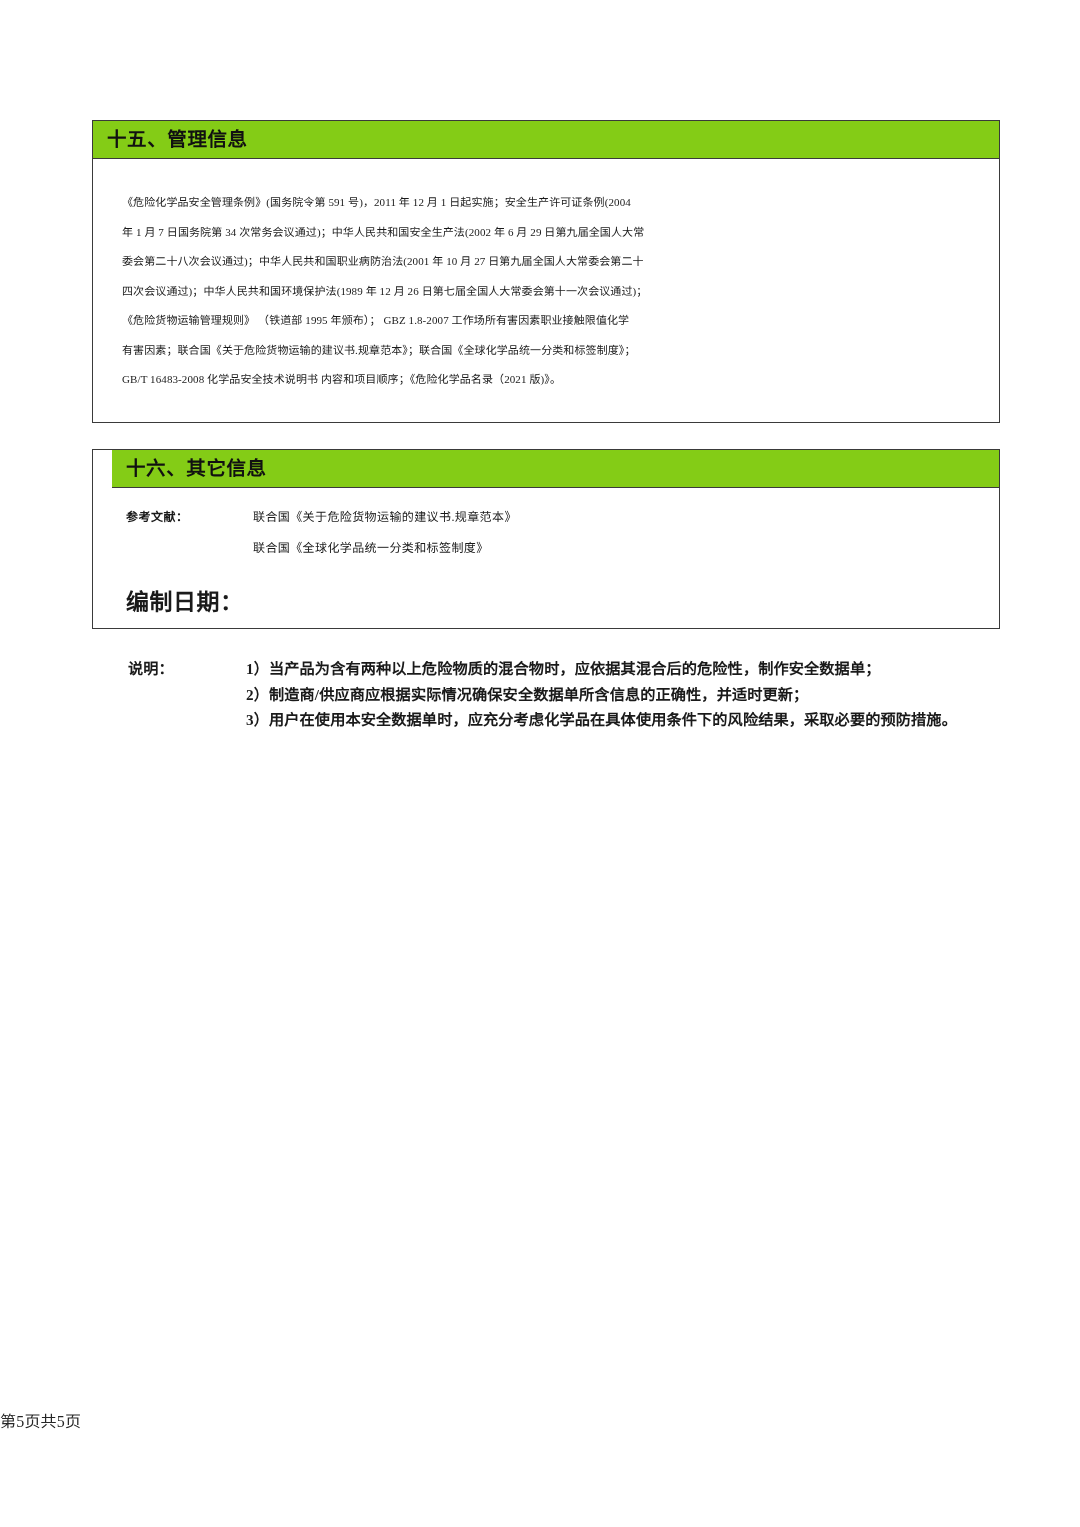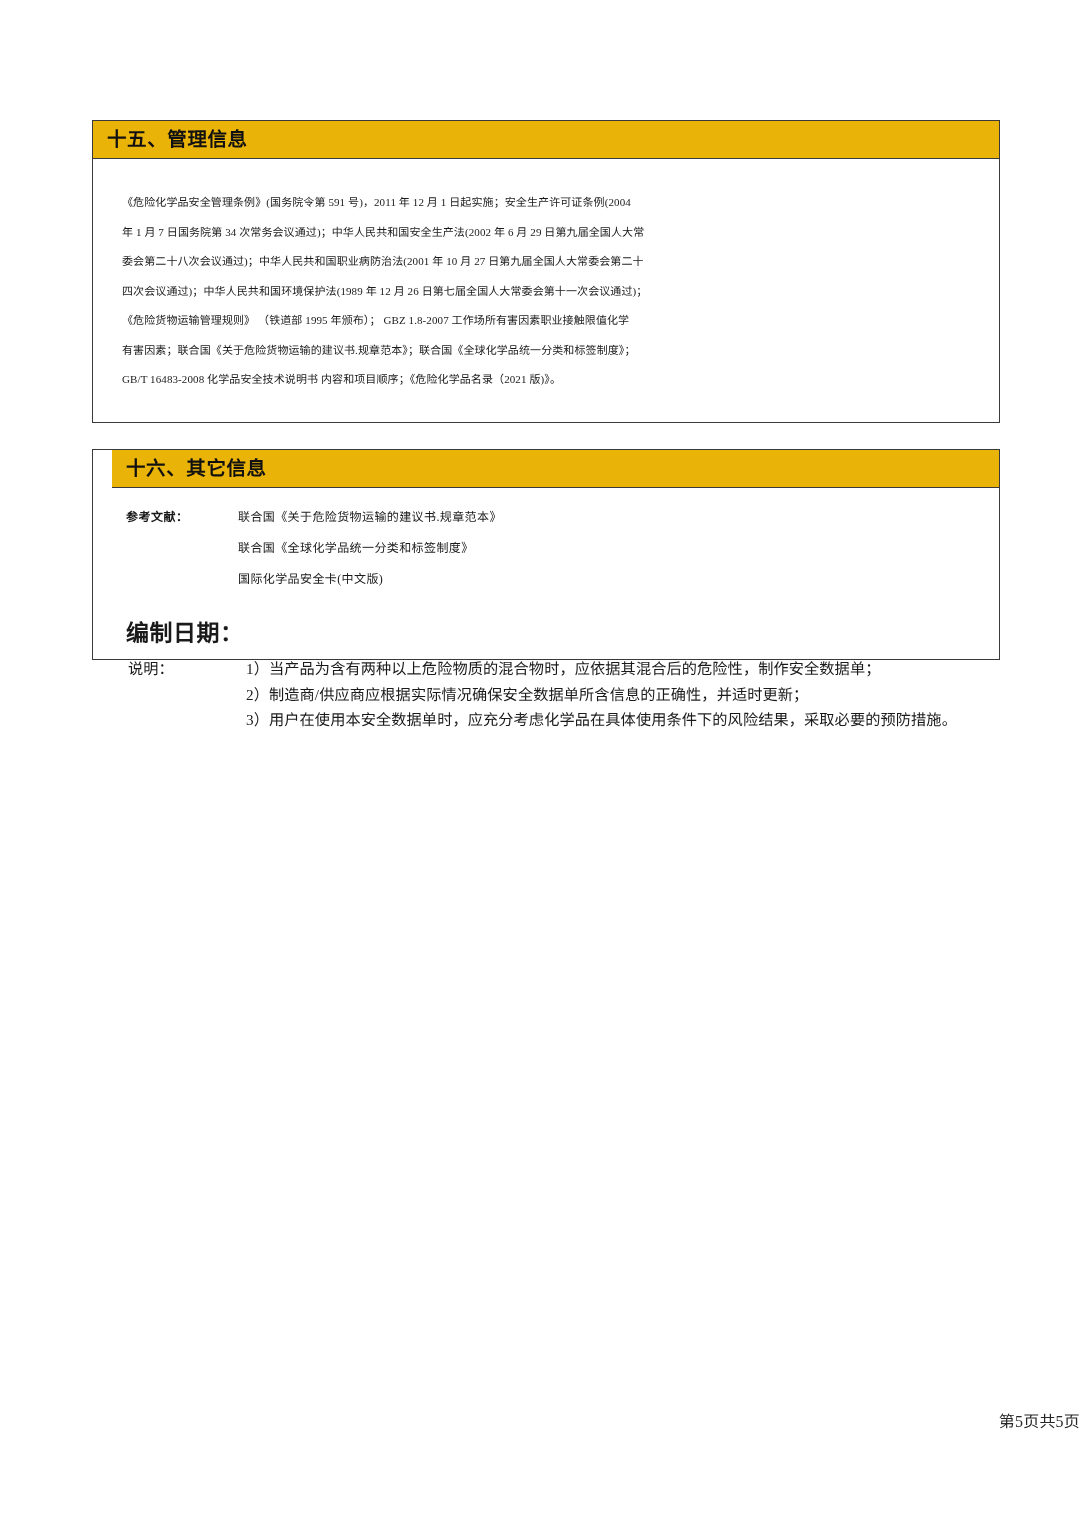--- a/index.html
+++ b/index.html
@@ -30,21 +30,21 @@
   .section-block {
     position: absolute;
     left: 92px;
     width: 908px;
     border: 1.5px solid #3a3a3a;
     box-sizing: border-box;
     background: #ffffff;
   }
 
   .section-header {
-    background: #eab308;
+    background: #84cc16;
     border-bottom: 1.5px solid #3a3a3a;
     height: 38px;
     line-height: 38px;
     padding: 0 0 0 14px;
     font-size: 19.5px;
     font-weight: bold;
     letter-spacing: 0.6px;
     font-family: "Liberation Serif", "DejaVu Serif", serif;
     color: #111111;
     box-sizing: border-box;
@@ -79,20 +79,21 @@
   }
   .ref-label {
     font-weight: bold;
     width: 112px;
     flex: 0 0 112px;
     white-space: nowrap;
     letter-spacing: 0.5px;
   }
   .ref-list {
     flex: 1 1 auto;
+    margin-left: 15px;
   }
   .ref-item {
     display: block;
     white-space: nowrap;
     letter-spacing: 0.4px;
   }
 
   .compile-date {
     font-size: 23px;
     font-weight: bold;
@@ -106,20 +107,21 @@
     position: absolute;
     left: 128px;
     top: 656px;
     width: 880px;
     font-size: 15.2px;
     line-height: 25.6px;
   }
   .note-row {
     display: flex;
     align-items: flex-start;
+    font-weight: bold;
   }
   .note-label {
     width: 98px;
     flex: 0 0 98px;
     white-space: nowrap;
     text-align: left;
   }
   .note-label-spacer {
     width: 98px;
     flex: 0 0 98px;
@@ -130,21 +132,21 @@
     letter-spacing: 0.1px;
     margin-left: 20px;
   }
 
   
   .footer {
     position: absolute;
     left: 0;
     top: 1408px;
     width: 1080px;
-    text-align: right;
+    text-align: left;
     font-size: 16px;
     letter-spacing: 0.2px;
     color: #262626;
   }
 </style>
 </head>
 <body>
 
 <div class="page">
 
@@ -165,21 +167,20 @@
 
   <div class="section-block" id="sec16" style="top:449px;padding-left:19px;">
     <div class="section-header">十六、其它信息</div>
     <div class="section-body">
 
       <div class="ref-row">
         <div class="ref-label">参考文献：</div>
         <div class="ref-list">
           <span class="ref-item">联合国《关于危险货物运输的建议书.规章范本》</span>
           <span class="ref-item">联合国《全球化学品统一分类和标签制度》</span>
-          <span class="ref-item">国际化学品安全卡(中文版)</span>
         </div>
       </div>
 
       <div class="compile-date">编制日期：</div>
     </div>
   </div>
 
   <div class="notes">
     <div class="note-row">
       <div class="note-label">说明：</div>

